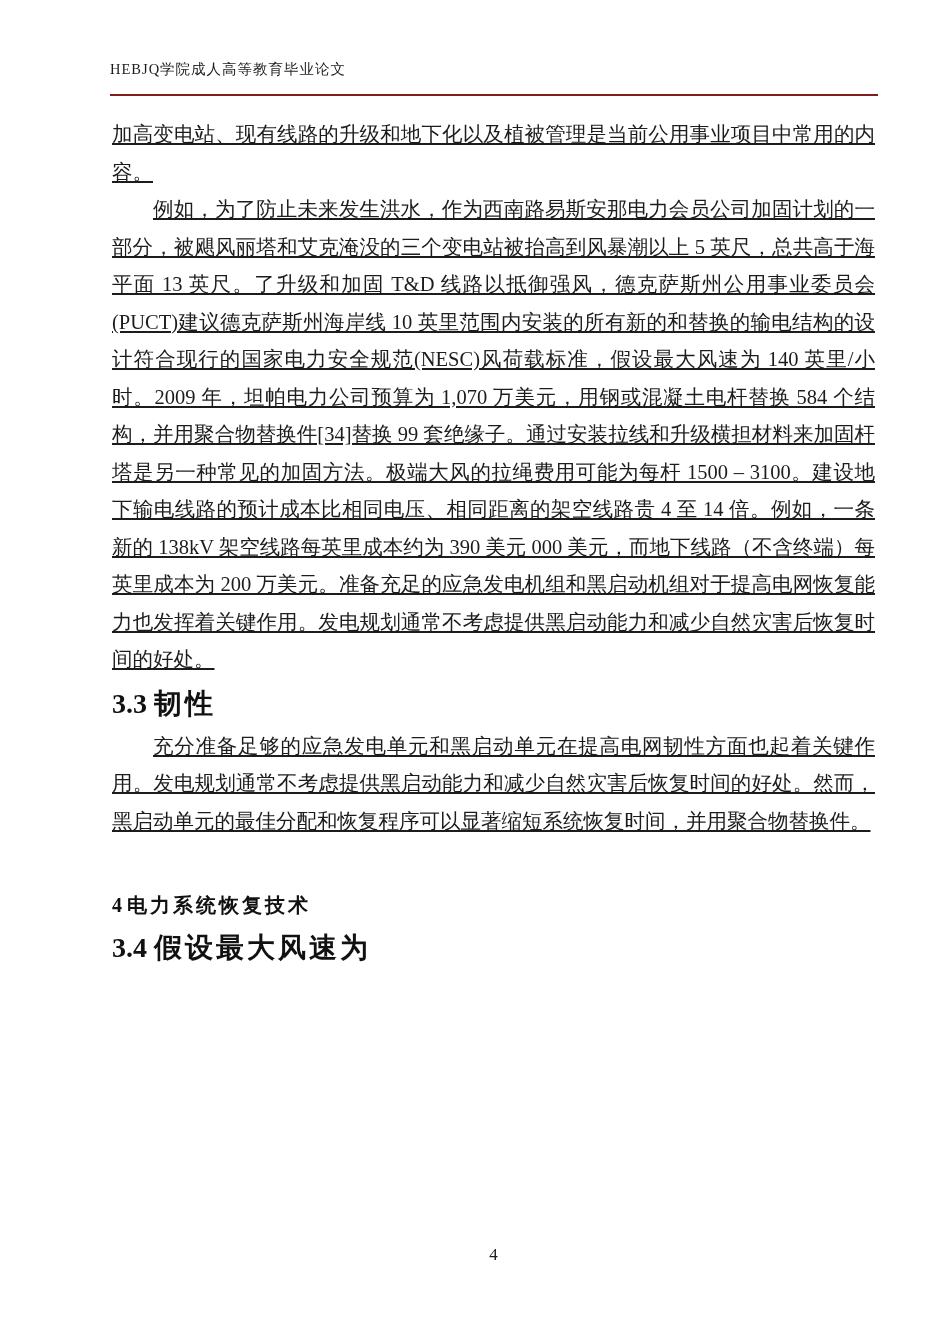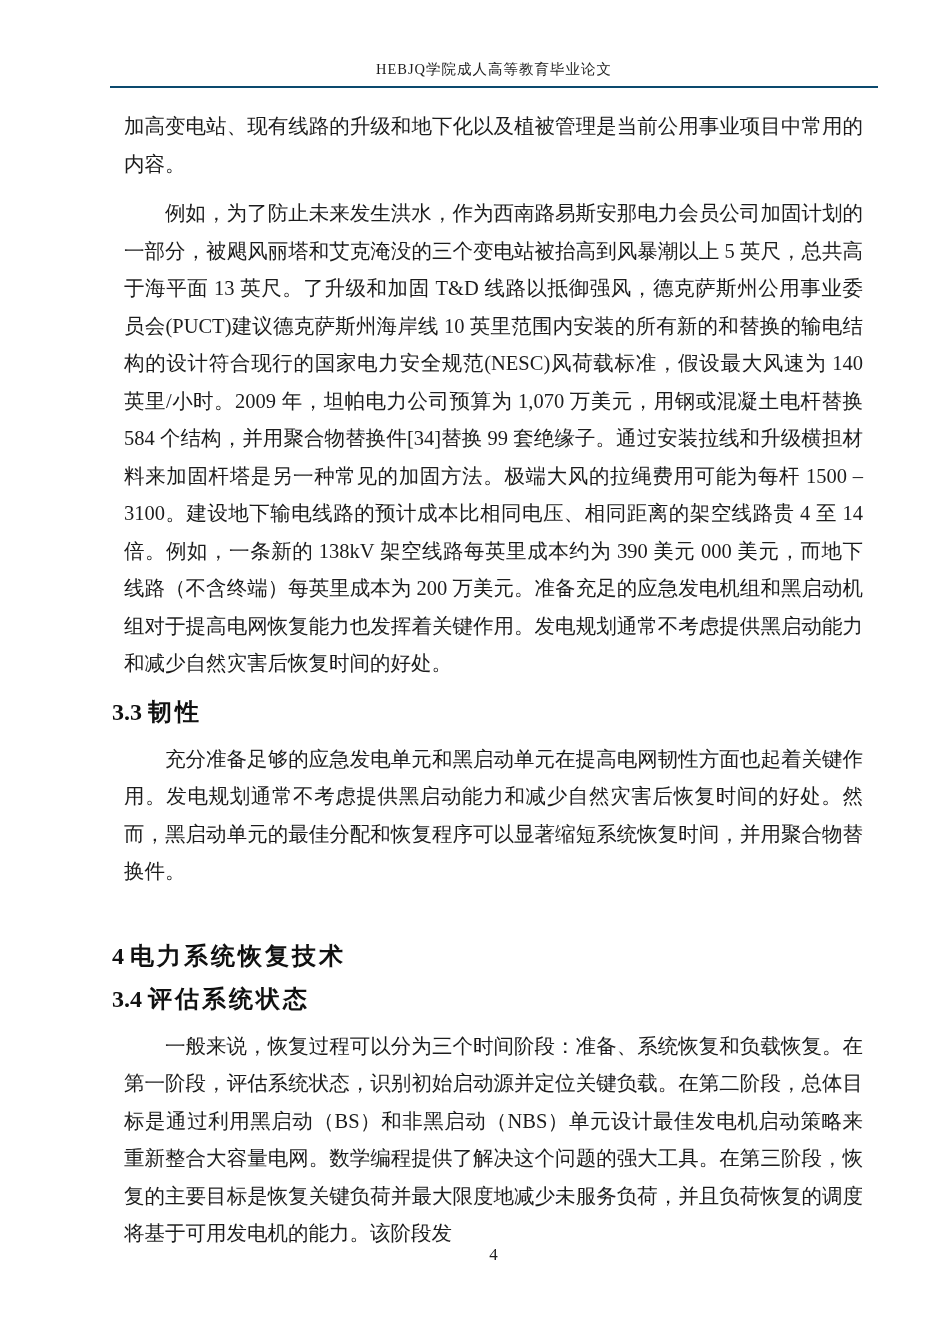--- a/index.html
+++ b/index.html
@@ -13,55 +13,55 @@
     height: 1344px;
     background: #ffffff;
     color: #1c1c1c;
     font-family: "Liberation Serif", "DejaVu Serif", serif;
     overflow: hidden;
     box-sizing: border-box;
   }
   .page-header {
     margin: 0 72px 0 110px;
     padding-top: 58px;
-    padding-bottom: 6px;
-    border-bottom: 2px solid #0c4a6e;
-    text-align: center;
+    padding-bottom: 14px;
+    border-bottom: 2px solid #7f1d1d;
   }
   .page-header .header-title {
     font-size: 14.5px;
     line-height: 22px;
     letter-spacing: 1px;
     color: #1c1c1c;
   }
   .doc-body {
     margin: 20px 75px 0 112px;
     font-size: 20.5px;
     line-height: 37.5px;
     text-align: justify;
     text-justify: inter-ideograph;
   }
   .doc-body p.para {
-    margin: 12px;
+    margin: 0;
+    text-decoration: underline;
   }
   .doc-body p.para.indent {
     text-indent: 2em;
   }
   .doc-body h1, .doc-body h2 {
     text-align: left;
     font-weight: bold;
     color: #111111;
   }
   .doc-body h1 {
-    font-size: 24px;
+    font-size: 20px;
     line-height: 36px;
     margin: 47px 0 4px 0;
   }
   .doc-body h2 {
-    font-size: 24px;
+    font-size: 28px;
     line-height: 34px;
     margin: 8px 0 7px 0;
   }
   .doc-body h1 .h-txt,
   .doc-body h2 .h-txt {
     font-family: "Liberation Sans", "DejaVu Sans", sans-serif;
     letter-spacing: 3px;
   }
   .doc-body h1 .h-num,
   .doc-body h2 .h-num {
@@ -89,21 +89,20 @@
   <div class="page-header">
     <div class="header-title">HEBJQ学院成人高等教育毕业论文</div>
   </div>
 
   <div class="doc-body">
       <p class="para">加高变电站、现有线路的升级和地下化以及植被管理是当前公用事业项目中常用的内容。</p>
       <p class="para indent">例如，为了防止未来发生洪水，作为西南路易斯安那电力会员公司加固计划的一部分，被飓风丽塔和艾克淹没的三个变电站被抬高到风暴潮以上 5 英尺，总共高于海平面 13 英尺。了升级和加固 T&amp;D 线路以抵御强风，德克萨斯州公用事业委员会(PUCT)建议德克萨斯州海岸线 10 英里范围内安装的所有新的和替换的输电结构的设计符合现行的国家电力安全规范(NESC)风荷载标准，假设最大风速为 140 英里/小时。2009 年，坦帕电力公司预算为 1,070 万美元，用钢或混凝土电杆替换 584 个结构，并用聚合物替换件[34]替换 99 套绝缘子。通过安装拉线和升级横担材料来加固杆塔是另一种常见的加固方法。极端大风的拉绳费用可能为每杆 1500 – 3100。建设地下输电线路的预计成本比相同电压、相同距离的架空线路贵 4 至 14 倍。例如，一条新的 138kV 架空线路每英里成本约为 390 美元 000 美元，而地下线路（不含终端）每英里成本为 200 万美元。准备充足的应急发电机组和黑启动机组对于提高电网恢复能力也发挥着关键作用。发电规划通常不考虑提供黑启动能力和减少自然灾害后恢复时间的好处。</p>
       <h2><span class="h-num">3.3</span> <span class="h-txt">韧性</span></h2>
       <p class="para indent">充分准备足够的应急发电单元和黑启动单元在提高电网韧性方面也起着关键作用。发电规划通常不考虑提供黑启动能力和减少自然灾害后恢复时间的好处。然而，黑启动单元的最佳分配和恢复程序可以显著缩短系统恢复时间，并用聚合物替换件。</p>
       <h1><span class="h-num">4</span> <span class="h-txt">电力系统恢复技术</span></h1>
-      <h2><span class="h-num">3.4</span> <span class="h-txt">评估系统状态</span></h2>
-      <p class="para indent">一般来说，恢复过程可以分为三个时间阶段：准备、系统恢复和负载恢复。在第一阶段，评估系统状态，识别初始启动源并定位关键负载。在第二阶段，总体目标是通过利用黑启动（BS）和非黑启动（NBS）单元设计最佳发电机启动策略来重新整合大容量电网。数学编程提供了解决这个问题的强大工具。在第三阶段，恢复的主要目标是恢复关键负荷并最大限度地减少未服务负荷，并且负荷恢复的调度将基于可用发电机的能力。该阶段发</p>
+      <h2><span class="h-num">3.4</span> <span class="h-txt">假设最大风速为</span></h2>
     </div>
 
   <div class="page-footer">
     <span class="page-number">4</span>
   </div>
 
 </div>
 
 </body></html>

